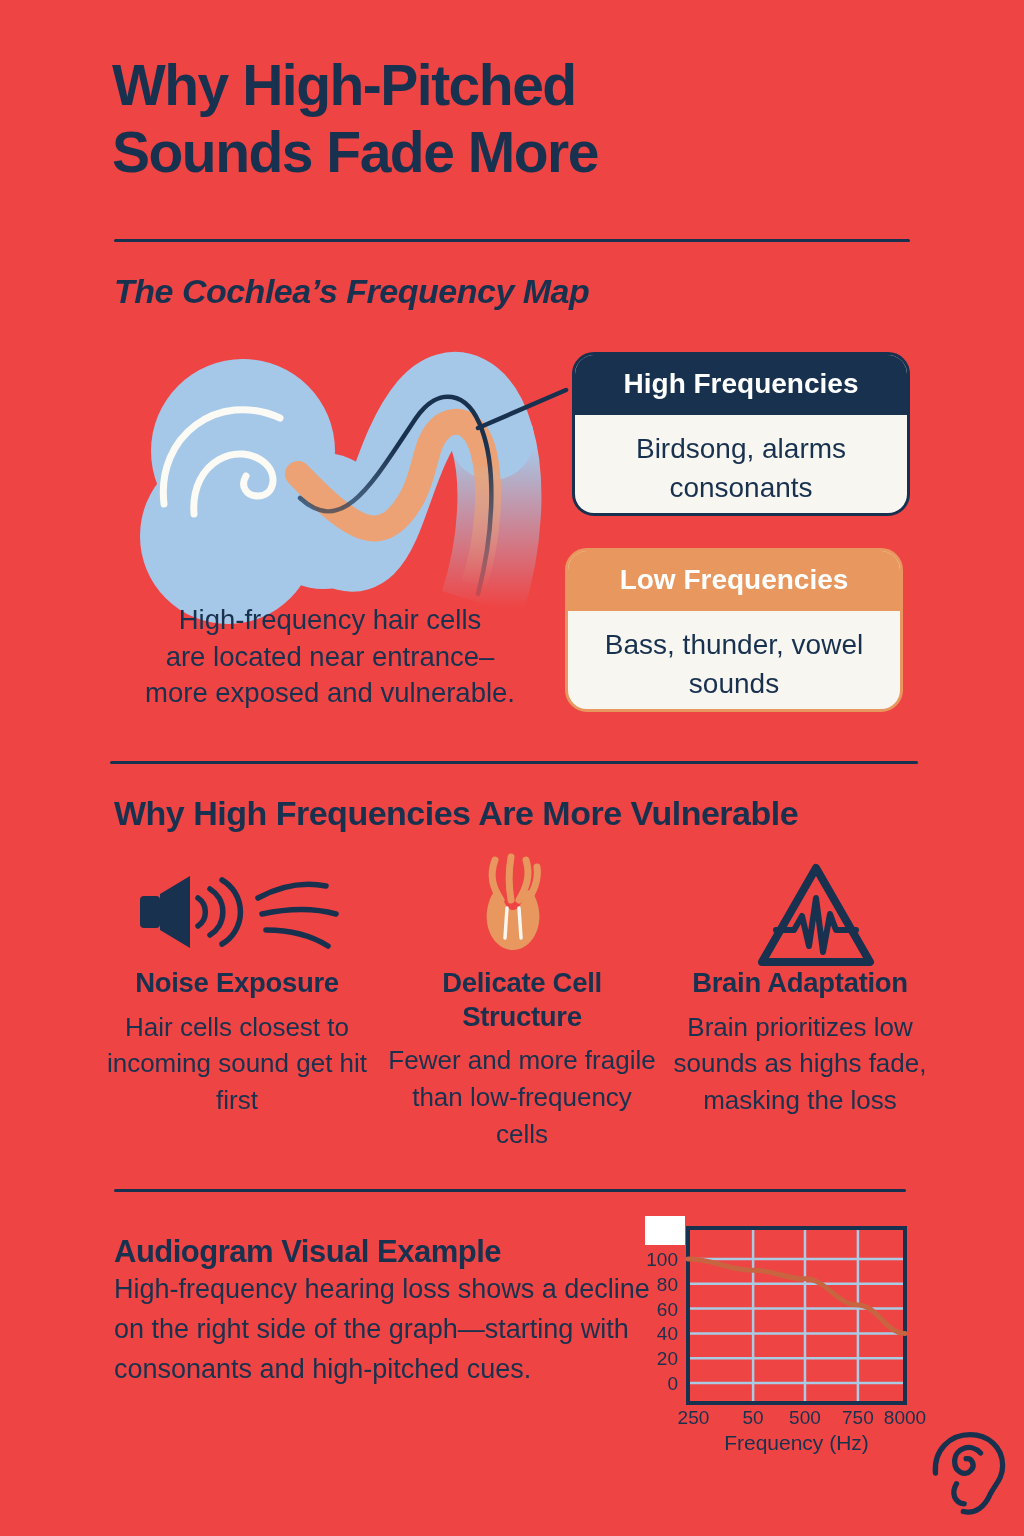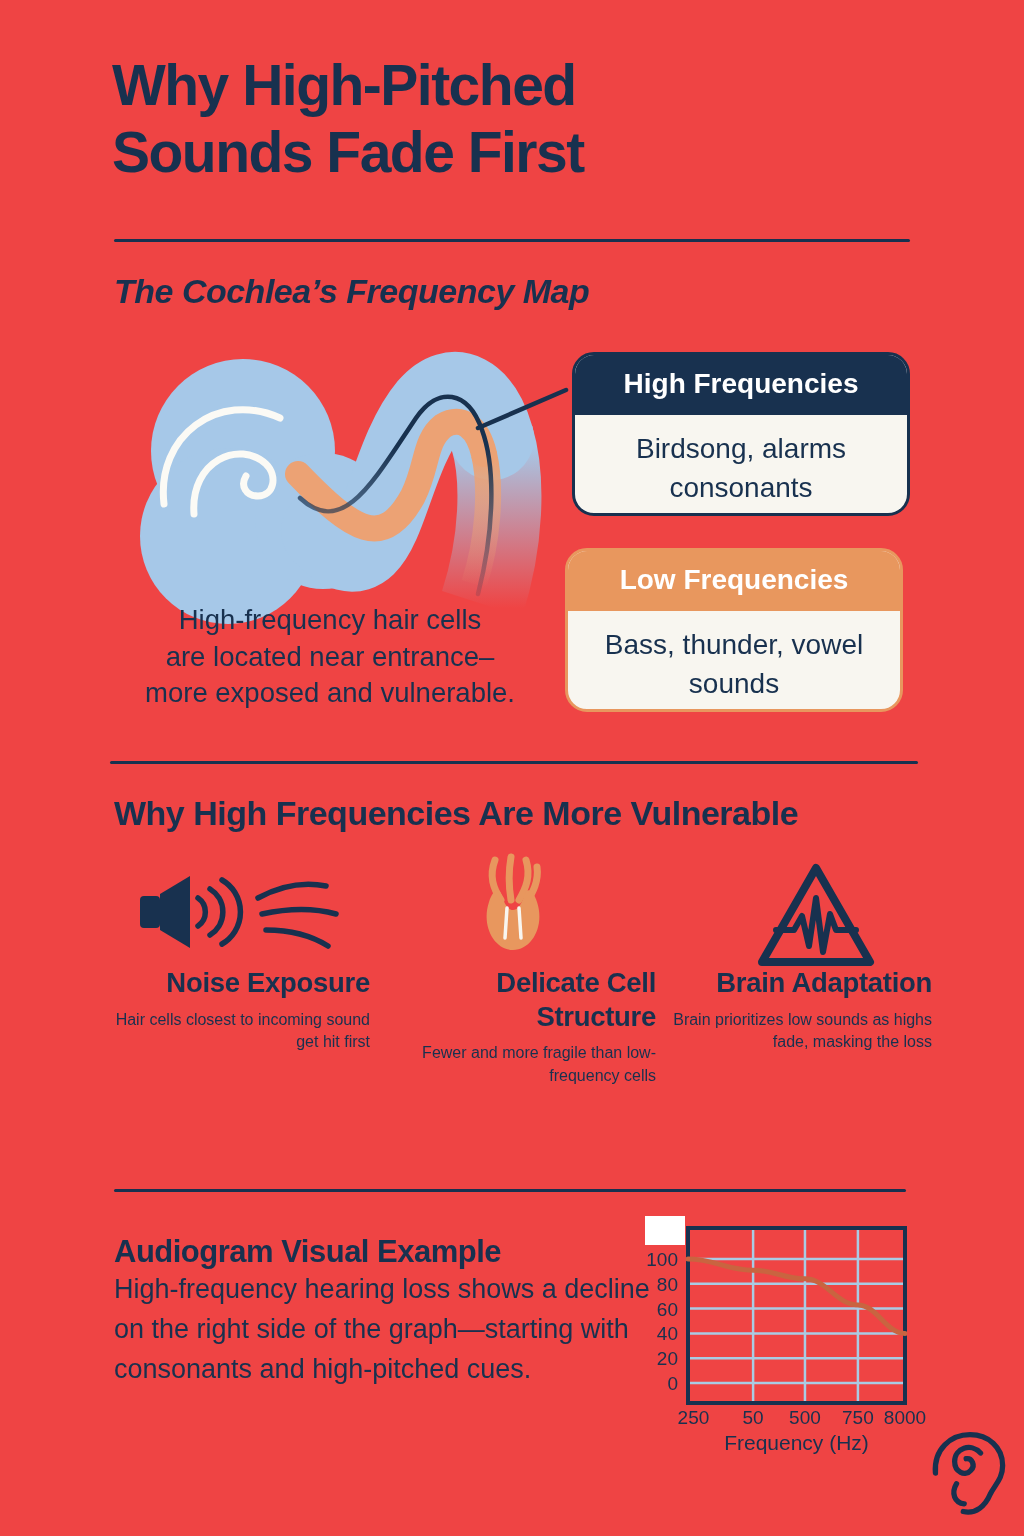--- a/index.html
+++ b/index.html
@@ -8,35 +8,35 @@
   .abs{position:absolute;}
   .title{left:112px;top:52px;font-size:57px;font-weight:700;line-height:1.17;letter-spacing:-1.5px;}
   .rule{height:3px;background:#18314f;border-radius:2px;}
   .h2{font-weight:700;font-size:34px;letter-spacing:-0.5px;white-space:nowrap;}
   .caption{font-size:27.5px;line-height:1.33;text-align:center;}
   .callout{width:338px;border:3px solid;border-radius:22px;overflow:hidden;text-align:center;background:#f8f6f0;box-sizing:border-box;}
   .callout .hd{font-weight:700;font-size:28px;color:#ffffff;padding:13px 0 15px;}
   .callout .bd{font-size:28px;line-height:1.38;padding:15px 20px 6px;color:#18314f;}
   .high{border-color:#18314f;}  .high .hd{background:#18314f;}
   .low {border-color:#e8975e;}  .low  .hd{background:#e8975e;}
-  .col{text-align:right;}
+  .col{text-align:center;}
   .col .ct{font-size:27.5px;font-weight:700;line-height:1.22;margin-bottom:9px;letter-spacing:-0.3px;}
-  .col .cb{font-size:16px;line-height:1.42;}
+  .col .cb{font-size:26px;line-height:1.42;}
   .h3{font-weight:700;font-size:31px;letter-spacing:-0.5px;white-space:nowrap;margin-top:16px;}
   .para{font-size:27px;line-height:1.48;}
   svg{display:block;overflow:visible;}
 </style>
 </head>
 <body>
 
 <div class="poster">
 
   <div class="abs title">
     <div>Why High-Pitched</div>
-    <div>Sounds Fade First</div>
+    <div>Sounds Fade More</div>
   </div>
 
   <div class="abs rule" style="left:114px;top:239px;width:796px;"></div>
 
   <div class="abs h2" style="left:114px;top:272px;font-style:italic;">The Cochlea’s Frequency Map</div>
 
   <svg class="abs" style="left:128px;top:346px;" width="442" height="304" viewBox="0 0 442 304">
     <defs>
       <linearGradient id="fadeBlue" gradientUnits="userSpaceOnUse" x1="0" y1="100" x2="0" y2="262">
         <stop offset="0" stop-color="#a6c8e8" stop-opacity="1"></stop>

